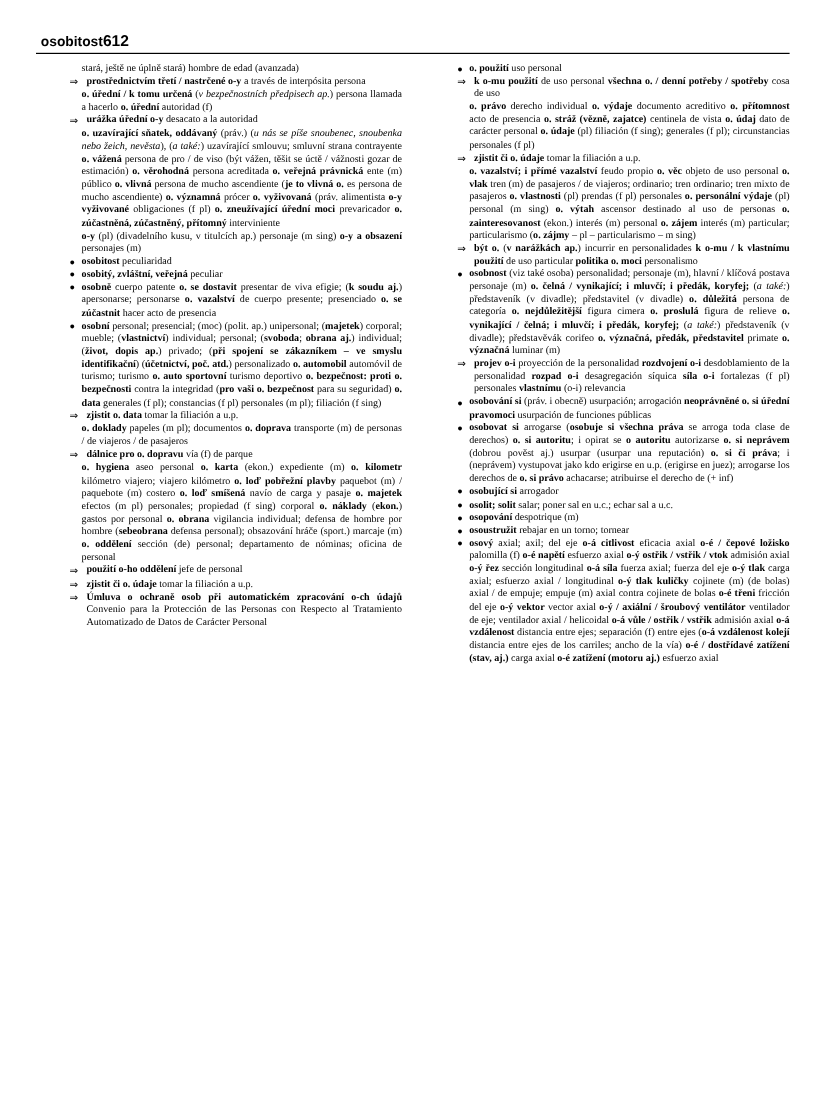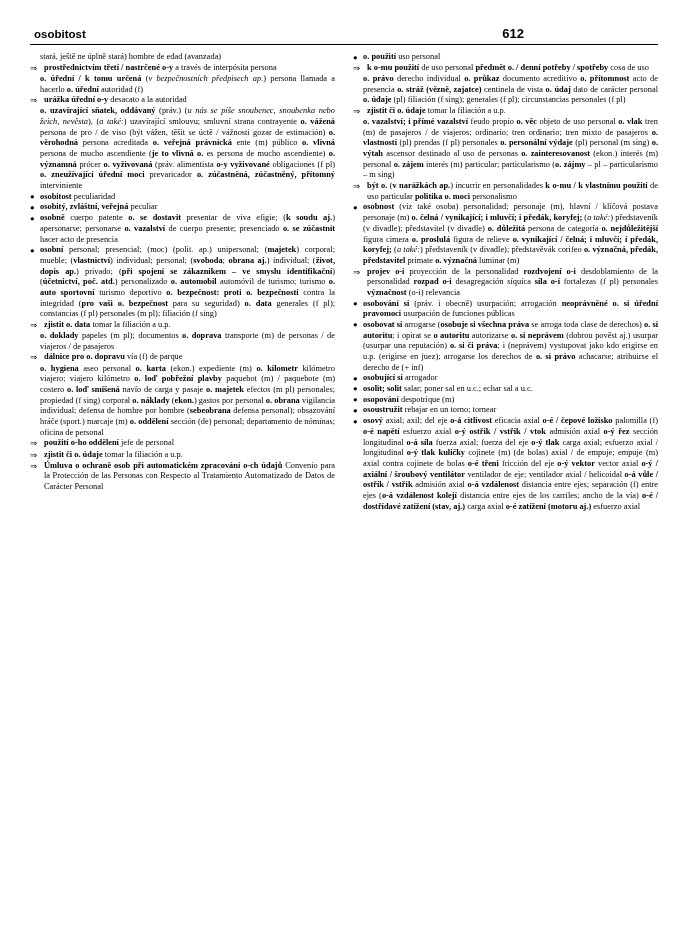--- a/index.html
+++ b/index.html
@@ -28,34 +28,35 @@
     font-size: 11.5px;
     padding: 0 4px 3px 4px;
     border-bottom: 1.6px solid #000;
     margin-bottom: 7px;
   }
   .header .hw {
     flex: 0 0 auto;
   }
   .header .pageno {
     flex: 1 1 auto;
-    text-align: right;
+    text-align: left;
     font-size: 13px;
     padding-right: 130px;
   }
   .columns {
     display: flex;
     gap: 18px;
     height: 862px;
   }
   .col {
     width: 311px;
     font-size: 8.4px;
     line-height: 1.27;
     text-align: justify;
+    margin-left: 28px;
   }
   .entry {
     display: flex;
     align-items: flex-start;
     margin-bottom: 0px;
   }
   .bullet {
     flex: 0 0 10px;
     text-align: left;
     font-size: 7.6px;
@@ -108,20 +109,24 @@
         </div>
         <div class="entry">
           <div class="arrow">⇒</div>
           <div class="txt"><b>urážka úřední o-y</b> desacato a la autoridad</div>
         </div>
         <div class="entry">
           <div class="nomark"></div>
           <div class="txt ind"><b>o. uzavírající sňatek, oddávaný</b> (práv.) (<i>u nás se píše snoubenec, snoubenka nebo žeich, nevěsta</i>), (<i>a také:</i>) uzavírající smlouvu; smluvní strana contrayente <b>o. vážená</b> persona de pro / de viso (být vážen, těšit se úctě / vážnosti gozar de estimación) <b>o. věrohodná</b> persona acreditada <b>o. veřejná právnická</b> ente (m) público <b>o. vlivná</b> persona de mucho ascendiente (<b>je to vlivná o.</b> es persona de mucho ascendiente) <b>o. významná</b> prócer <b>o. vyživovaná</b> (práv. alimentista <b>o-y vyživované</b> obligaciones (f pl) <b>o. zneužívající úřední moci</b> prevaricador <b>o. zúčastněná, zúčastněný, přítomný</b> interviniente</div>
         </div>
         <div class="entry">
+          <div class="nomark"></div>
+          <div class="txt ind"><b>o-y</b> (pl) (divadelního kusu, v titulcích ap.) personaje (m sing) <b>o-y a obsazení</b> personajes (m)</div>
+        </div>
+        <div class="entry">
           <div class="bullet">●</div>
           <div class="txt"><b>osobitost</b> peculiaridad</div>
         </div>
         <div class="entry">
           <div class="bullet">●</div>
           <div class="txt"><b>osobitý, zvláštní, veřejná</b> peculiar</div>
         </div>
         <div class="entry">
           <div class="bullet">●</div>
           <div class="txt"><b>osobně</b> cuerpo patente <b>o. se dostavit</b> presentar de viva efigie; (<b>k soudu aj.</b>) apersonarse; personarse <b>o. vazalství</b> de cuerpo presente; presenciado <b>o. se zúčastnit</b> hacer acto de presencia</div>
@@ -159,45 +164,45 @@
           <div class="txt"><b>Úmluva o ochraně osob při automatickém zpracování o-ch údajů</b> Convenio para la Protección de las Personas con Respecto al Tratamiento Automatizado de Datos de Carácter Personal</div>
         </div>
       </div>
     <div class="col" id="col-right">
         <div class="entry">
           <div class="bullet">●</div>
           <div class="txt"><b>o. použití</b> uso personal</div>
         </div>
         <div class="entry">
           <div class="arrow">⇒</div>
-          <div class="txt"><b>k o-mu použití</b> de uso personal <b>předmět o. / denní potřeby / spotřeby</b> cosa de uso</div>
-        </div>
-        <div class="entry">
-          <div class="nomark"></div>
-          <div class="txt ind"><b>o. právo</b> derecho individual <b>o. průkaz</b> documento acreditivo <b>o. přítomnost</b> acto de presencia <b>o. stráž (vězně, zajatce)</b> centinela de vista <b>o. údaj</b> dato de carácter personal <b>o. údaje</b> (pl) filiación (f sing); generales (f pl); circunstancias personales (f pl)</div>
+          <div class="txt"><b>k o-mu použití</b> de uso personal <b>všechna o. / denní potřeby / spotřeby</b> cosa de uso</div>
+        </div>
+        <div class="entry">
+          <div class="nomark"></div>
+          <div class="txt ind"><b>o. právo</b> derecho individual <b>o. výdaje</b> documento acreditivo <b>o. přítomnost</b> acto de presencia <b>o. stráž (vězně, zajatce)</b> centinela de vista <b>o. údaj</b> dato de carácter personal <b>o. údaje</b> (pl) filiación (f sing); generales (f pl); circunstancias personales (f pl)</div>
         </div>
         <div class="entry">
           <div class="arrow">⇒</div>
           <div class="txt"><b>zjistit či o. údaje</b> tomar la filiación a u.p.</div>
         </div>
         <div class="entry">
           <div class="nomark"></div>
           <div class="txt ind"><b>o. vazalství; i přímé vazalství</b> feudo propio <b>o. věc</b> objeto de uso personal <b>o. vlak</b> tren (m) de pasajeros / de viajeros; ordinario; tren ordinario; tren mixto de pasajeros <b>o. vlastnosti</b> (pl) prendas (f pl) personales <b>o. personální výdaje</b> (pl) personal (m sing) <b>o. výtah</b> ascensor destinado al uso de personas <b>o. zainteresovanost</b> (ekon.) interés (m) personal <b>o. zájem</b> interés (m) particular; particularismo (<b>o. zájmy</b> – pl – particularismo – m sing)</div>
         </div>
         <div class="entry">
           <div class="arrow">⇒</div>
           <div class="txt"><b>být o.</b> (<b>v narážkách ap.</b>) incurrir en personalidades <b>k o-mu / k vlastnímu použití</b> de uso particular <b>politika o. moci</b> personalismo</div>
         </div>
         <div class="entry">
           <div class="bullet">●</div>
           <div class="txt"><b>osobnost</b> (viz také osoba) personalidad; personaje (m), hlavní / klíčová postava personaje (m) <b>o. čelná / vynikající; i mluvčí; i předák, koryfej;</b> (<i>a také:</i>) představeník (v divadle); představitel (v divadle) <b>o. důležitá</b> persona de categoría <b>o. nejdůležitější</b> figura cimera <b>o. proslulá</b> figura de relieve <b>o. vynikající / čelná; i mluvčí; i předák, koryfej;</b> (<i>a také:</i>) představeník (v divadle); představěvák corifeo <b>o. význačná, předák, představitel</b> primate <b>o. význačná</b> luminar (m)</div>
         </div>
         <div class="entry">
           <div class="arrow">⇒</div>
-          <div class="txt"><b>projev o-i</b> proyección de la personalidad <b>rozdvojení o-i</b> desdoblamiento de la personalidad <b>rozpad o-i</b> desagregación síquica <b>síla o-i</b> fortalezas (f pl) personales <b>význačnost</b> (o-i) relevancia</div>
+          <div class="txt"><b>projev o-i</b> proyección de la personalidad <b>rozdvojení o-i</b> desdoblamiento de la personalidad <b>rozpad o-i</b> desagregación síquica <b>síla o-i</b> fortalezas (f pl) personales <b>vlastnímu</b> (o-i) relevancia</div>
         </div>
         <div class="entry">
           <div class="bullet">●</div>
           <div class="txt"><b>osobování si</b> (práv. i obecně) usurpación; arrogación <b>neoprávněné o. si úřední pravomoci</b> usurpación de funciones públicas</div>
         </div>
         <div class="entry">
           <div class="bullet">●</div>
           <div class="txt"><b>osobovat si</b> arrogarse (<b>osobuje si všechna práva</b> se arroga toda clase de derechos) <b>o. si autoritu</b>; i opirat se <b>o autoritu</b> autorizarse <b>o. si neprávem</b> (dobrou pověst aj.) usurpar (usurpar una reputación) <b>o. si či práva</b>; i (neprávem) vystupovat jako kdo erigirse en u.p. (erigirse en juez); arrogarse los derechos de <b>o. si právo</b> achacarse; atribuirse el derecho de (+ inf)</div>
         </div>
         <div class="entry">

